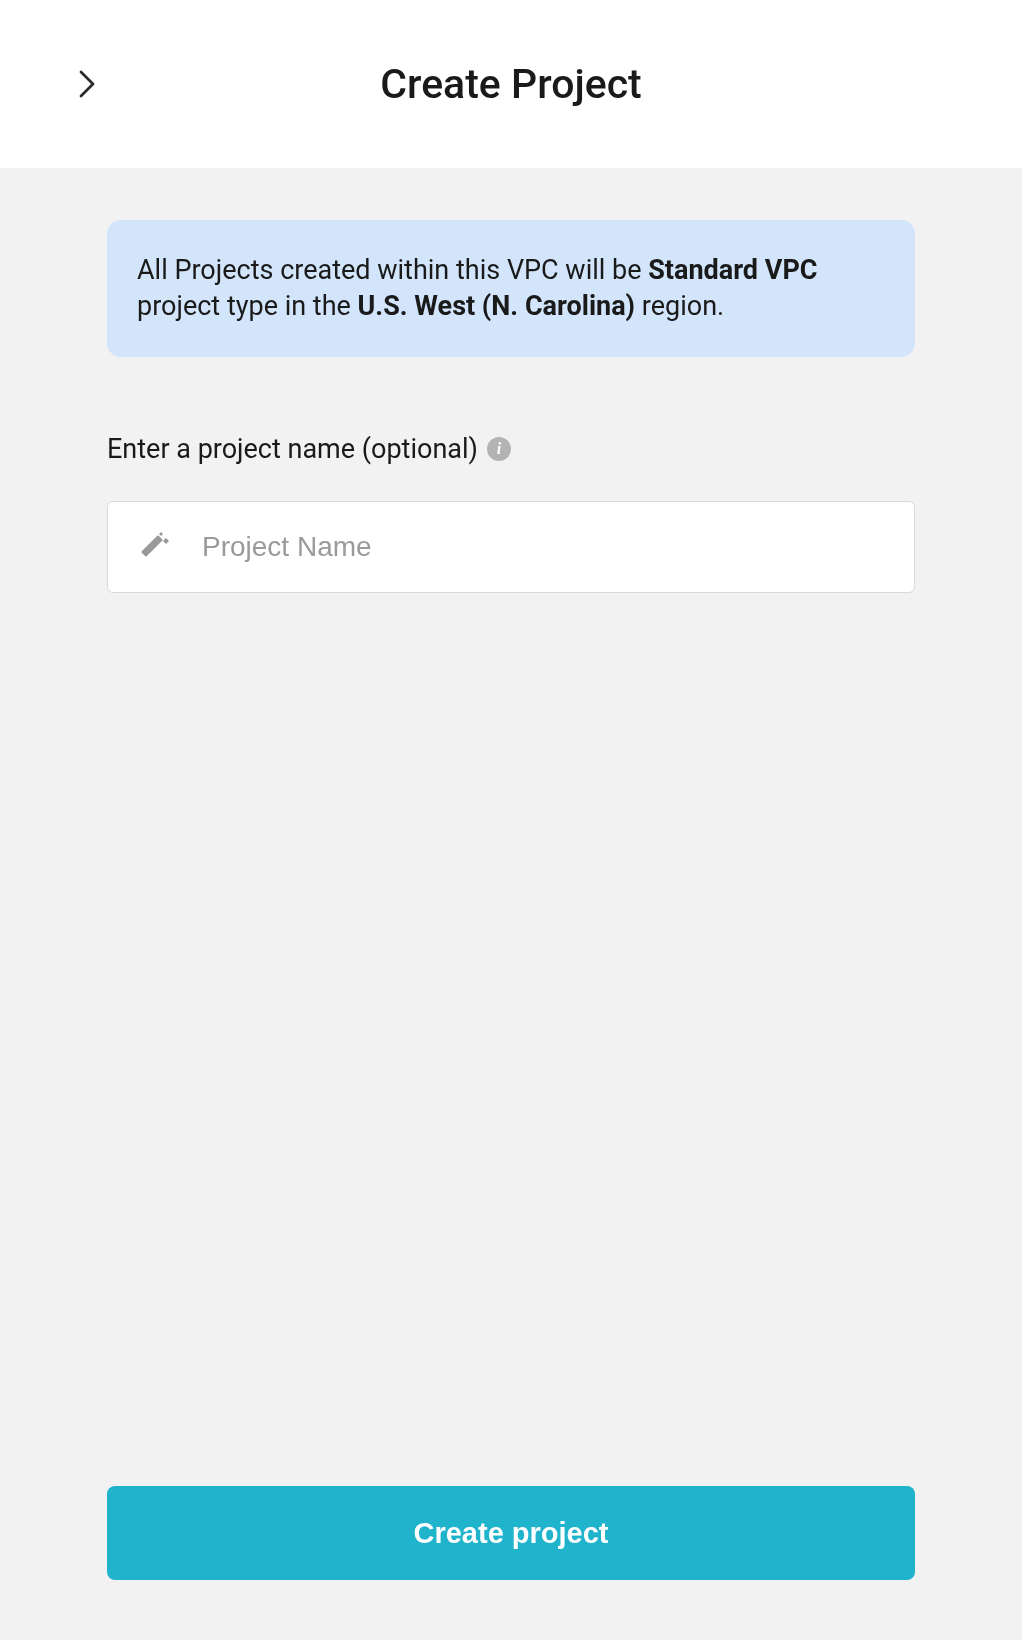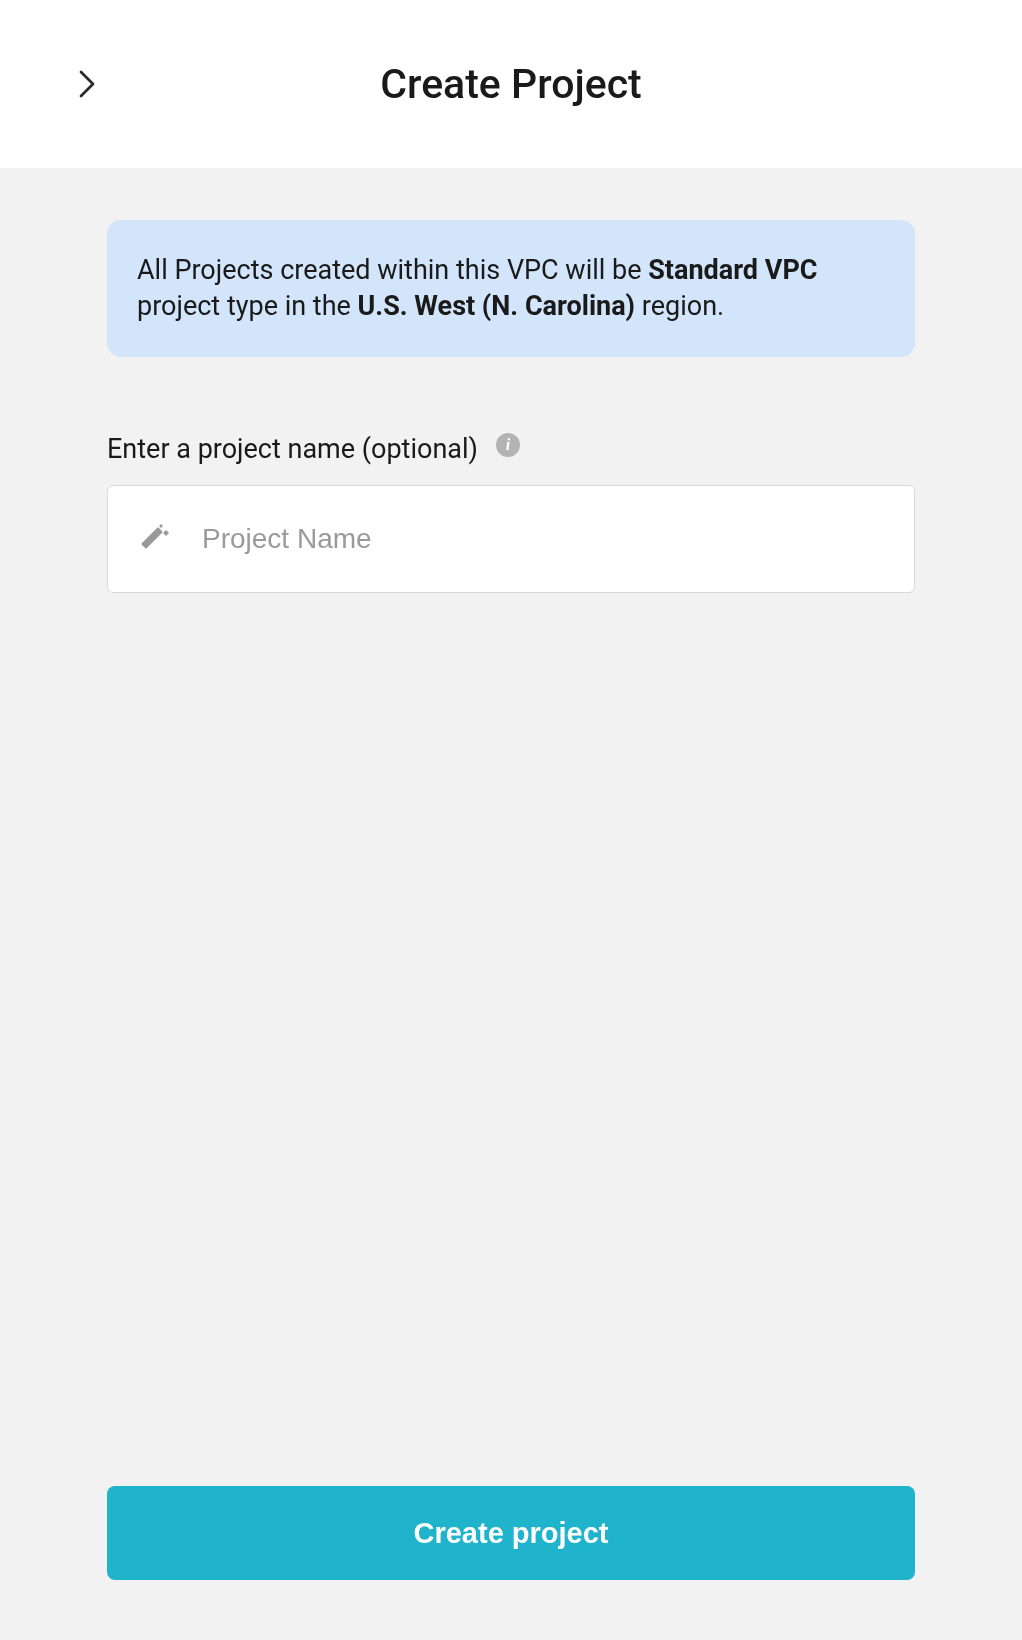--- a/index.html
+++ b/index.html
@@ -70,23 +70,23 @@
       line-height: 1.35;
       color: #1a1a1a;
     }
     
     .info-text .bold {
       font-weight: 700;
     }
     
     .field-label-row {
       display: flex;
-      align-items: flex-start;
-      gap: 18px;
-      margin-bottom: 20px;
+      align-items: center;
+      gap: 9px;
+      margin-bottom: 36px;
     }
     
     .field-label {
       font-size: 27px;
       color: #1a1a1a;
     }
     
     .info-icon {
       width: 24px;
       height: 24px;
@@ -103,21 +103,21 @@
       font-size: 16px;
       font-weight: 700;
       font-family: Georgia, serif;
       font-style: italic;
     }
     
     .input-container {
       background: #ffffff;
       border: 1px solid #d9d9d9;
       border-radius: 6px;
-      height: 108px;
+      height: 92px;
       display: flex;
       align-items: center;
       padding: 0 28px;
       gap: 28px;
     }
     
     .wand-icon {
       width: 38px;
       height: 38px;
       flex-shrink: 0;

